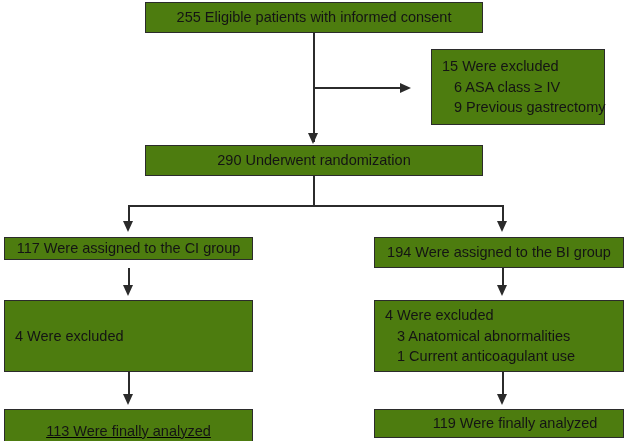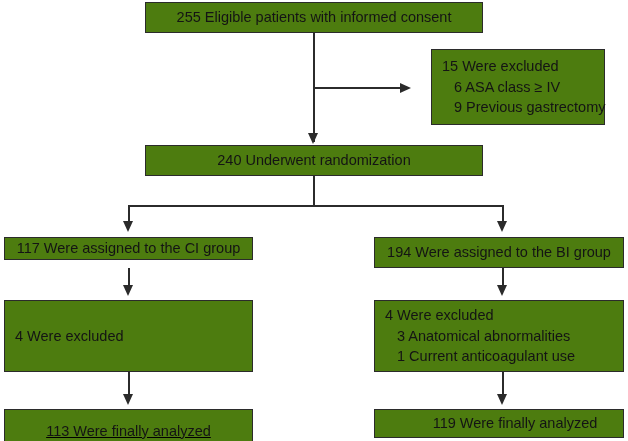--- a/index.html
+++ b/index.html
@@ -87,21 +87,21 @@
   <div class="hline" style="left:313px; top:87px; width:90px;"></div>
   <div class="arrow-right" style="left:400px; top:82.5px;"></div>
 
   <div class="box left-text" style="left:411px; top:49px; width:174px; height:76px;margin-left:20px;">
     <span class="line">15 Were excluded</span>
     <span class="line indent">6 ASA class ≥ IV</span>
     <span class="line indent">9 Previous gastrectomy</span>
   </div>
 
   <div class="box center" style="left:145px; top:145px; width:338px; height:31px;">
-    <span class="line">240 Underwent randomization</span>
+    <span class="line">290 Underwent randomization</span>
   </div>
 
   <div class="vline" style="left:313px; top:176px; height:30px;"></div>
   <div class="hline" style="left:128px; top:205px; width:375px;"></div>
   <div class="vline" style="left:128px; top:205px; height:19px;"></div>
   <div class="arrow-down" style="left:123px; top:221px;"></div>
   <div class="vline" style="left:502px; top:205px; height:19px;"></div>
   <div class="arrow-down" style="left:497px; top:221px;"></div>
 
   <div class="box center" style="left:4px; top:237px; width:249px; height:23px;">

